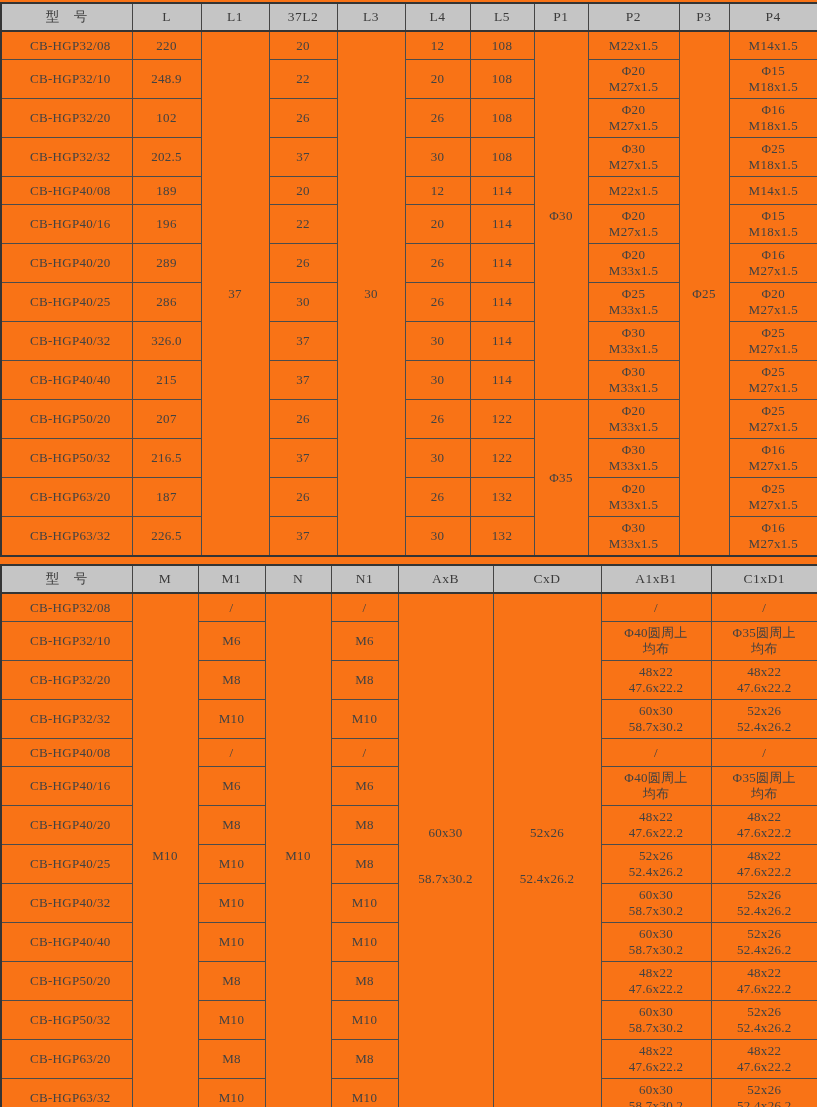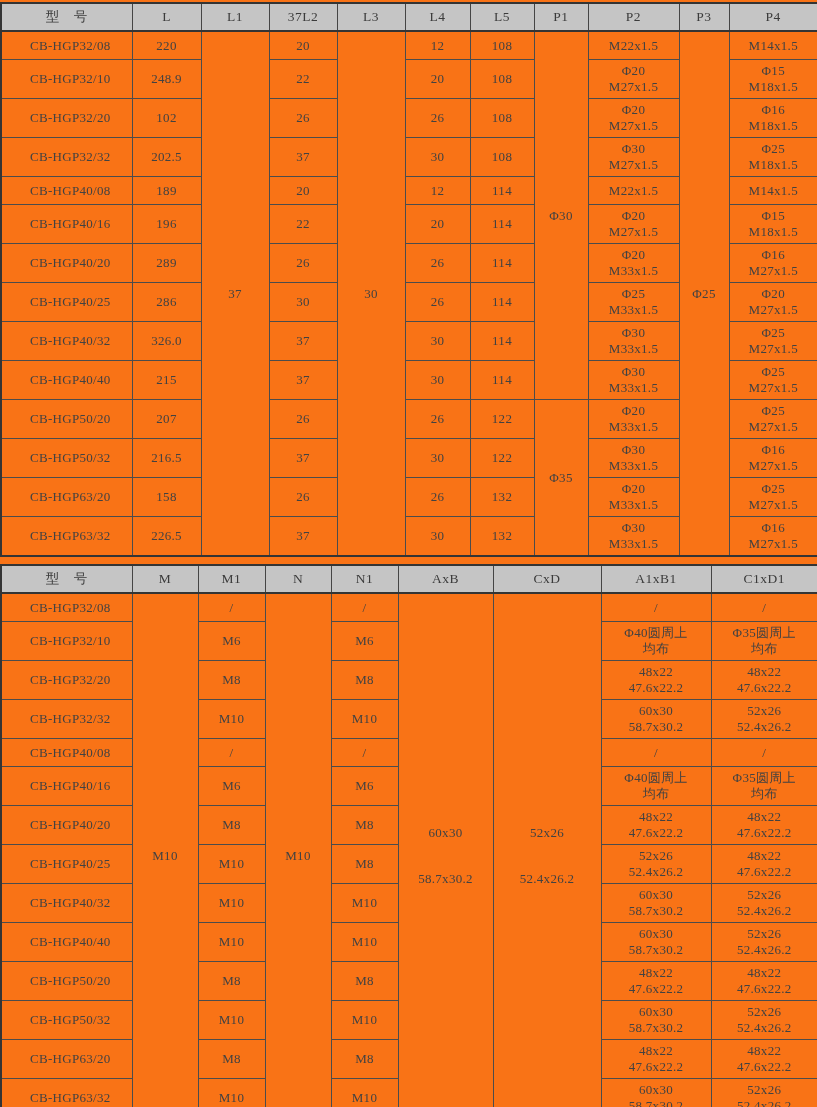--- a/index.html
+++ b/index.html
@@ -251,21 +251,21 @@
             <div class="ln">Φ30</div>
             <div class="ln">M33x1.5</div>
           </td>
           <td>
             <div class="ln">Φ16</div>
             <div class="ln">M27x1.5</div>
           </td>
         </tr>
         <tr>
           <td class="model">CB-HGP63/20</td>
-          <td>158</td>
+          <td>187</td>
           <td>26</td>
           <td>26</td>
           <td>132</td>
           <td>
             <div class="ln">Φ20</div>
             <div class="ln">M33x1.5</div>
           </td>
           <td>
             <div class="ln">Φ25</div>
             <div class="ln">M27x1.5</div>

